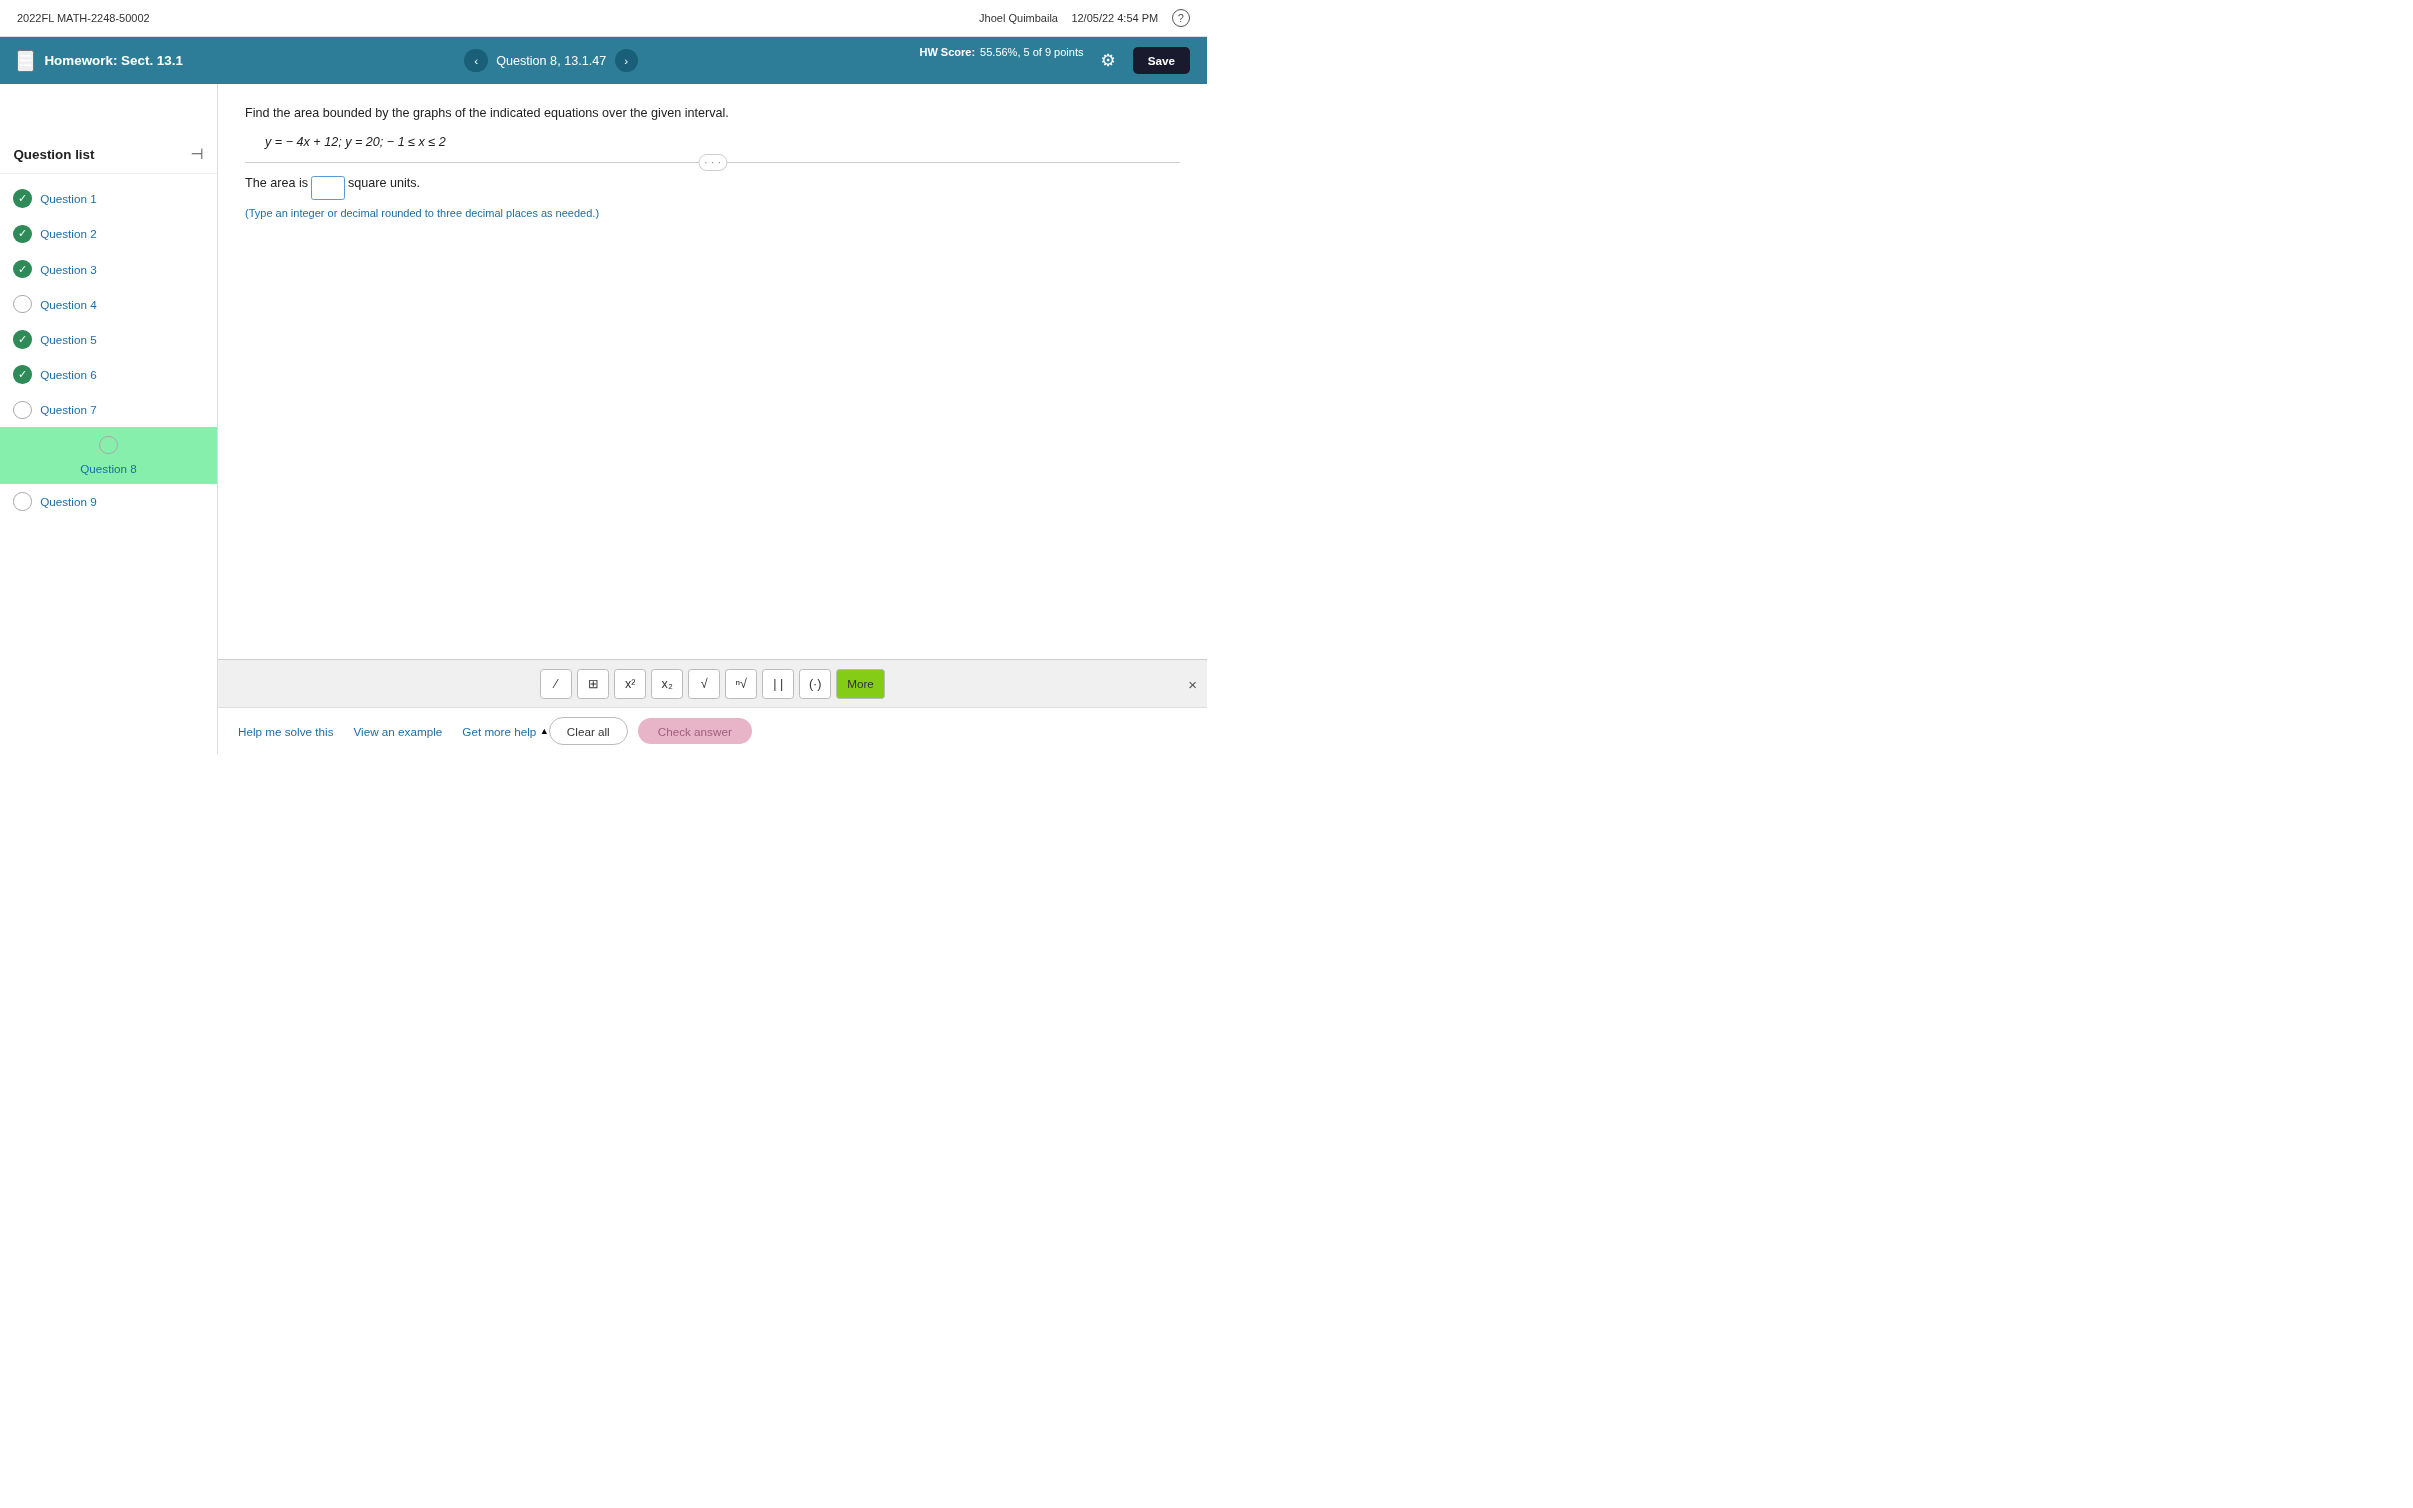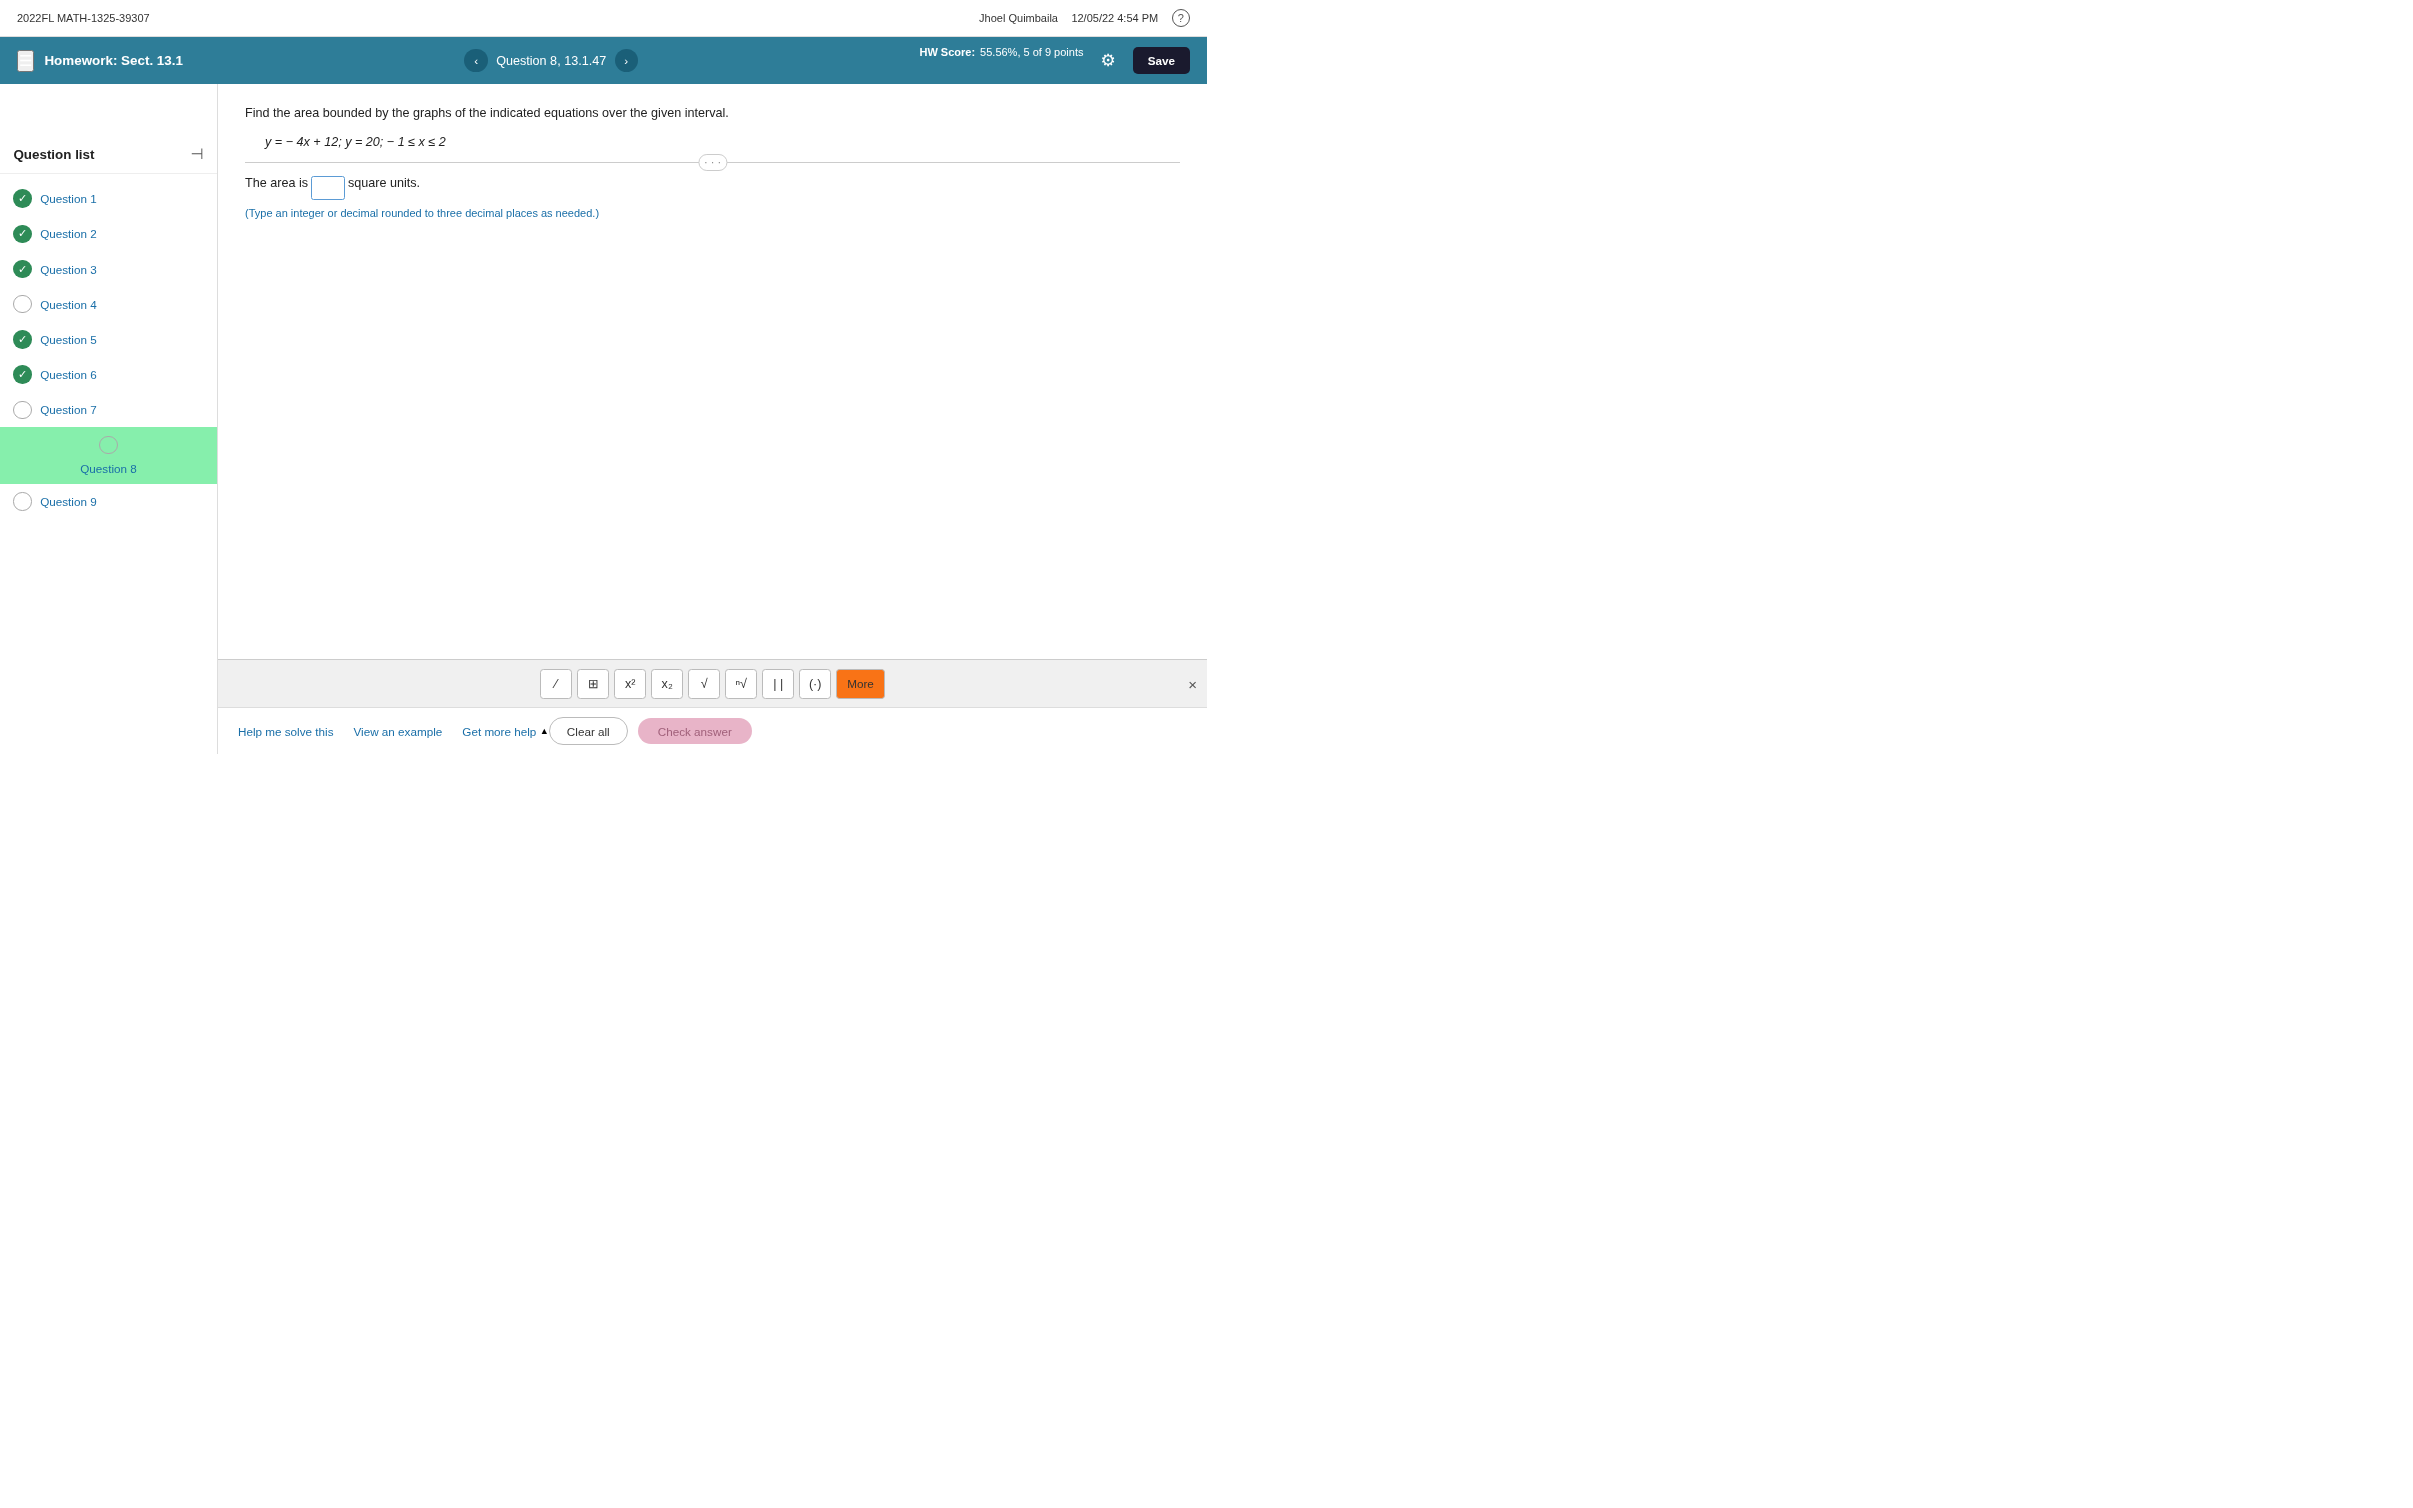--- a/index.html
+++ b/index.html
@@ -137,21 +137,21 @@
       position: relative;
     }
     .toolbar-btn {
       background: #fff; border: 0.8px solid #bbb;
       border-radius: 3.4px; padding: 4.2px 8.4px;
       cursor: pointer; font-size: 12.6px; color: #333;
       min-width: 32px; height: 30px;
       display: flex; align-items: center; justify-content: center;
     }
     .toolbar-more {
-      background: #f97316; border: 0.8px solid #bbb;
+      background: #84cc16; border: 0.8px solid #bbb;
       border-radius: 3.4px; padding: 4.2px 10px;
       cursor: pointer; font-size: 11.7px; color: #333;
       height: 30px;
       display: flex; align-items: center;
     }
     .toolbar-close {
       position: absolute; right: 10px; top: 50%; transform: translateY(-50%);
       background: none; border: none; font-size: 15px; color: #555; cursor: pointer;
     }
 
@@ -178,21 +178,21 @@
       padding: 6.7px 20px; border-radius: 17px; font-size: 11.7px; cursor: pointer;
       font-weight: 500;
     }
     .get-more-help { display: flex; align-items: center; gap: 3.4px; }
     .caret { font-size: 9.2px; }
   </style>
 </head>
 <body>
 
 <div class="top-bar">
-  <div class="top-bar-left">2022FL MATH-1325-39307</div>
+  <div class="top-bar-left">2022FL MATH-2248-50002</div>
   <div class="top-bar-right">
     <span>Jhoel Quimbaila</span>
     <span>12/05/22 4:54 PM</span>
     <div class="help-icon">?</div>
   </div>
 </div>
 
 <div class="header-nav">
   <div class="header-left">
     <button class="hamburger">☰</button>

